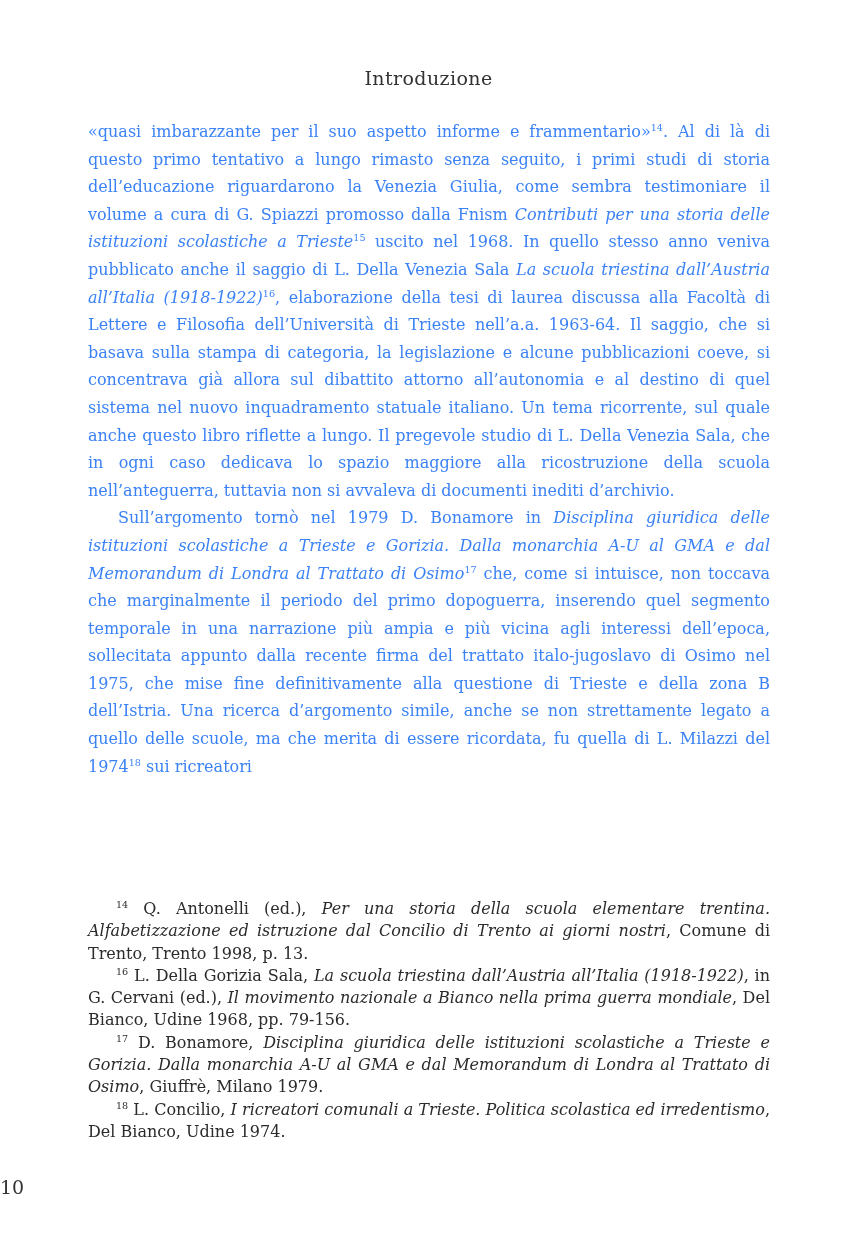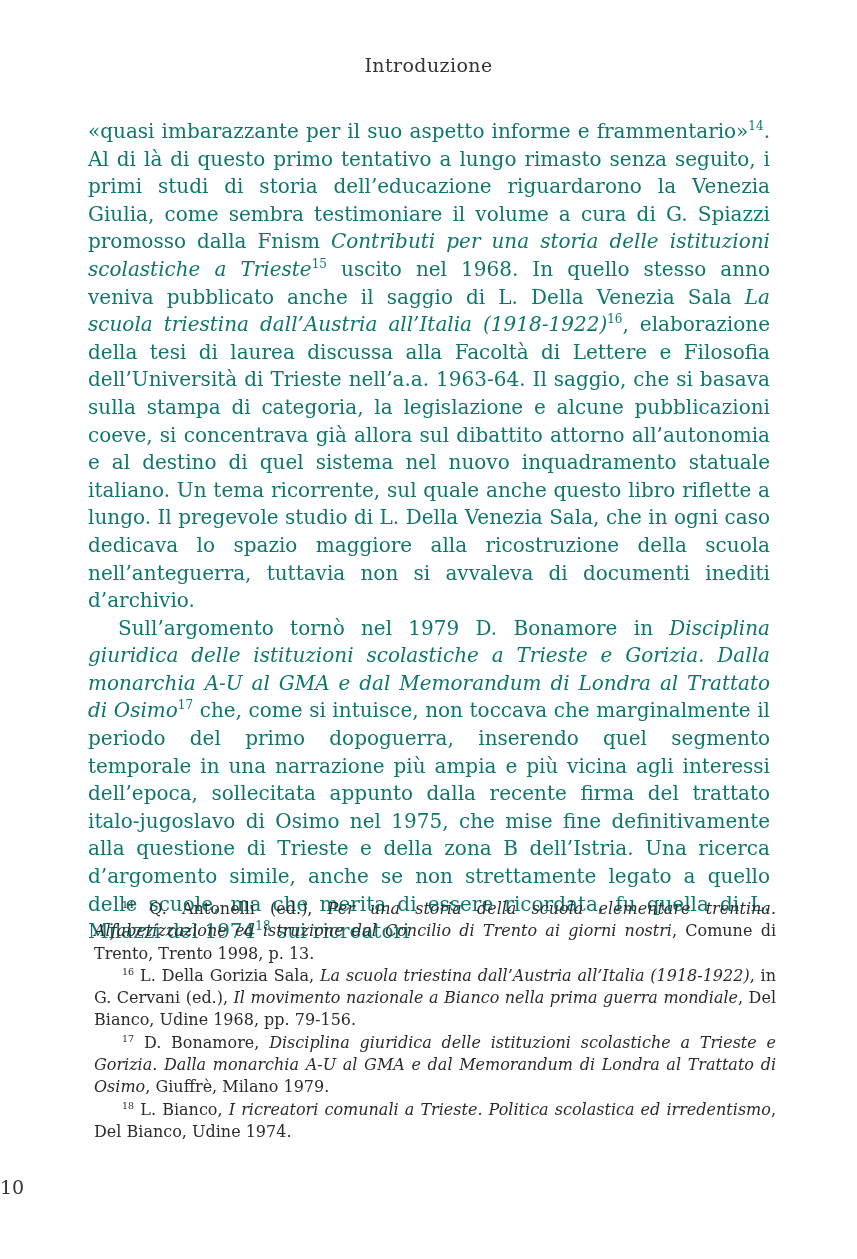--- a/index.html
+++ b/index.html
@@ -11,48 +11,48 @@
     position: relative;
     width: 857px;
     height: 1259px;
     background: #ffffff;
     font-family: "DejaVu Serif", "Liberation Serif", serif;
     color: #2b2b2b;
     overflow: hidden;
   }
   .running-head {
     position: absolute;
-    top: 54px;
+    top: 67px;
     left: 0;
     width: 100%;
     text-align: center;
     font-size: 19px;
     letter-spacing: 0.4px;
     color: #333333;
   }
   .body-text {
     position: absolute;
     top: 118px;
     left: 88px;
     width: 682px;
-    font-size: 20px;
+    font-size: 16px;
     line-height: 27.6px;
     text-align: justify;
-    color: #0f766e;
+    color: #3b82f6;
   }
   .body-text p {
     margin: 0;
   }
   .body-text p.indent {
     text-indent: 30px;
   }
   .footnotes {
     position: absolute;
     top: 898px;
-    left: 94px;
+    left: 88px;
     width: 682px;
     font-size: 16px;
     line-height: 22.3px;
     text-align: justify;
     color: #2b2b2b;
   }
   .footnotes p {
     margin: 0;
     text-indent: 28px;
   }
@@ -81,17 +81,17 @@
 
   <div class="body-text">
       <p><span>«quasi imbarazzante per il suo aspetto informe e frammentario»</span><sup>14</sup><span>. Al di là di questo primo tentativo a lungo rimasto senza seguito, i primi studi di storia dell’educazione riguardarono la Venezia Giulia, come sembra testimoniare il volume a cura di G. Spiazzi promosso dalla Fnism </span><span class="it">Contributi per una storia delle istituzioni scolastiche a Trieste</span><sup>15</sup><span> uscito nel 1968. In quello stesso anno veniva pubblicato anche il saggio di L. Della Venezia Sala </span><span class="it">La scuola triestina dall’Austria all’Italia (1918-1922)</span><sup>16</sup><span>, elaborazione della tesi di laurea discussa alla Facoltà di Lettere e Filosofia dell’Università di Trieste nell’a.a. 1963-64. Il saggio, che si basava sulla stampa di categoria, la legislazione e alcune pubblicazioni coeve, si concentrava già allora sul dibattito attorno all’autonomia e al destino di quel sistema nel nuovo inquadramento statuale italiano. Un tema ricorrente, sul quale anche questo libro riflette a lungo. Il pregevole studio di L. Della Venezia Sala, che in ogni caso dedicava lo spazio maggiore alla ricostruzione della scuola nell’anteguerra, tuttavia non si avvaleva di documenti inediti d’archivio.</span></p>
       <p class="indent"><span>Sull’argomento tornò nel 1979 D. Bonamore in </span><span class="it">Disciplina giuridica delle istituzioni scolastiche a Trieste e Gorizia. Dalla monarchia A-U al GMA e dal Memorandum di Londra al Trattato di Osimo</span><sup>17</sup><span> che, come si intuisce, non toccava che marginalmente il periodo del primo dopoguerra, inserendo quel segmento temporale in una narrazione più ampia e più vicina agli interessi dell’epoca, sollecitata appunto dalla recente firma del trattato italo-jugoslavo di Osimo nel 1975, che mise fine definitivamente alla questione di Trieste e della zona B dell’Istria. Una ricerca d’argomento simile, anche se non strettamente legato a quello delle scuole, ma che merita di essere ricordata, fu quella di L. Milazzi del 1974</span><sup>18</sup><span> sui ricreatori</span></p>
     </div>
 
   <div class="footnotes">
       <p><sup>14</sup><span> Q. Antonelli (ed.), </span><span class="it">Per una storia della scuola elementare trentina. Alfabetizzazione ed istruzione dal Concilio di Trento ai giorni nostri</span><span>, Comune di Trento, Trento 1998, p. 13.</span></p>
       <p><sup>16</sup><span> L. Della Gorizia Sala, </span><span class="it">La scuola triestina dall’Austria all’Italia (1918-1922)</span><span>, in G. Cervani (ed.), </span><span class="it">Il movimento nazionale a Bianco nella prima guerra mondiale</span><span>, Del Bianco, Udine 1968, pp. 79-156.</span></p>
       <p><sup>17</sup><span> D. Bonamore, </span><span class="it">Disciplina giuridica delle istituzioni scolastiche a Trieste e Gorizia. Dalla monarchia A-U al GMA e dal Memorandum di Londra al Trattato di Osimo</span><span>, Giuffrè, Milano 1979.</span></p>
-      <p><sup>18</sup><span> L. Bianco, </span><span class="it">I ricreatori comunali a Trieste. Politica scolastica ed irredentismo</span><span>, Del Bianco, Udine 1974.</span></p>
+      <p><sup>18</sup><span> L. Concilio, </span><span class="it">I ricreatori comunali a Trieste. Politica scolastica ed irredentismo</span><span>, Del Bianco, Udine 1974.</span></p>
     </div>
 
   <div class="page-number">10</div>
 </div>
 
 </body></html>

